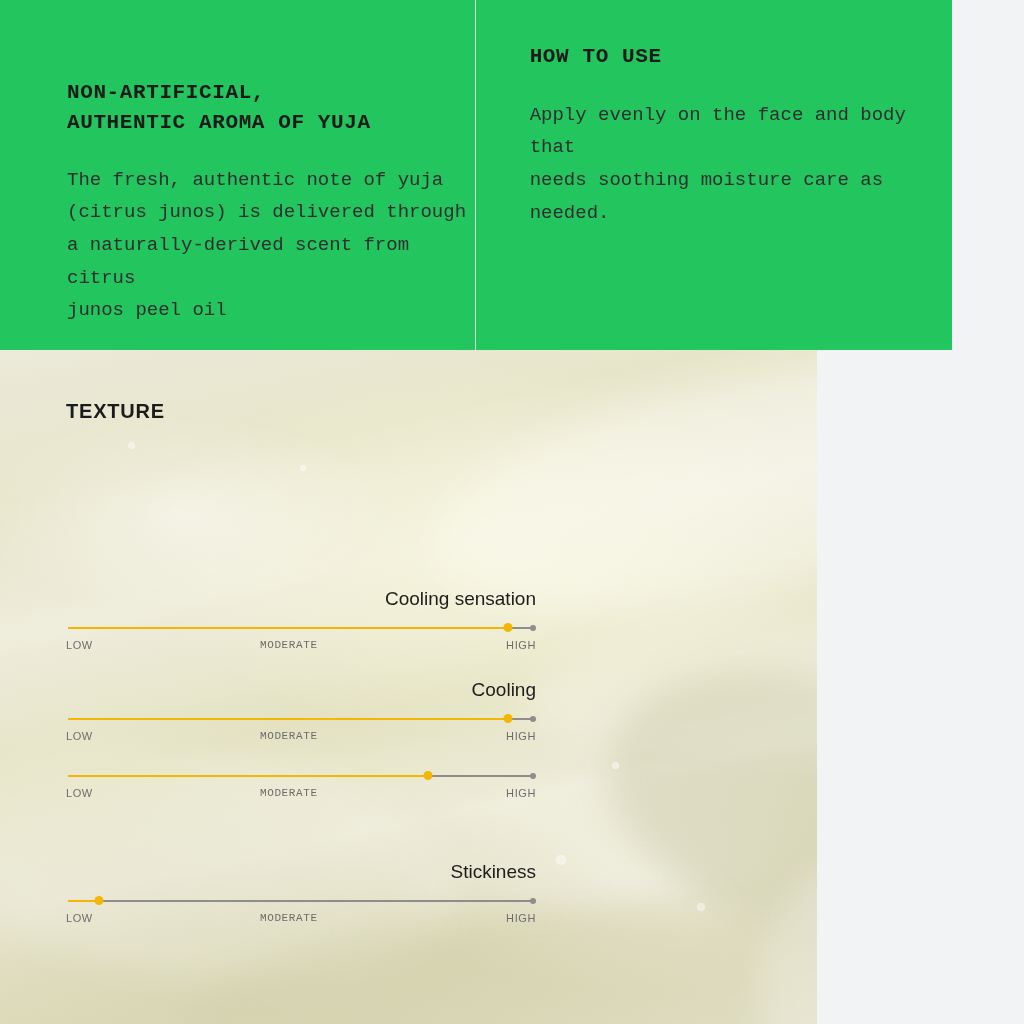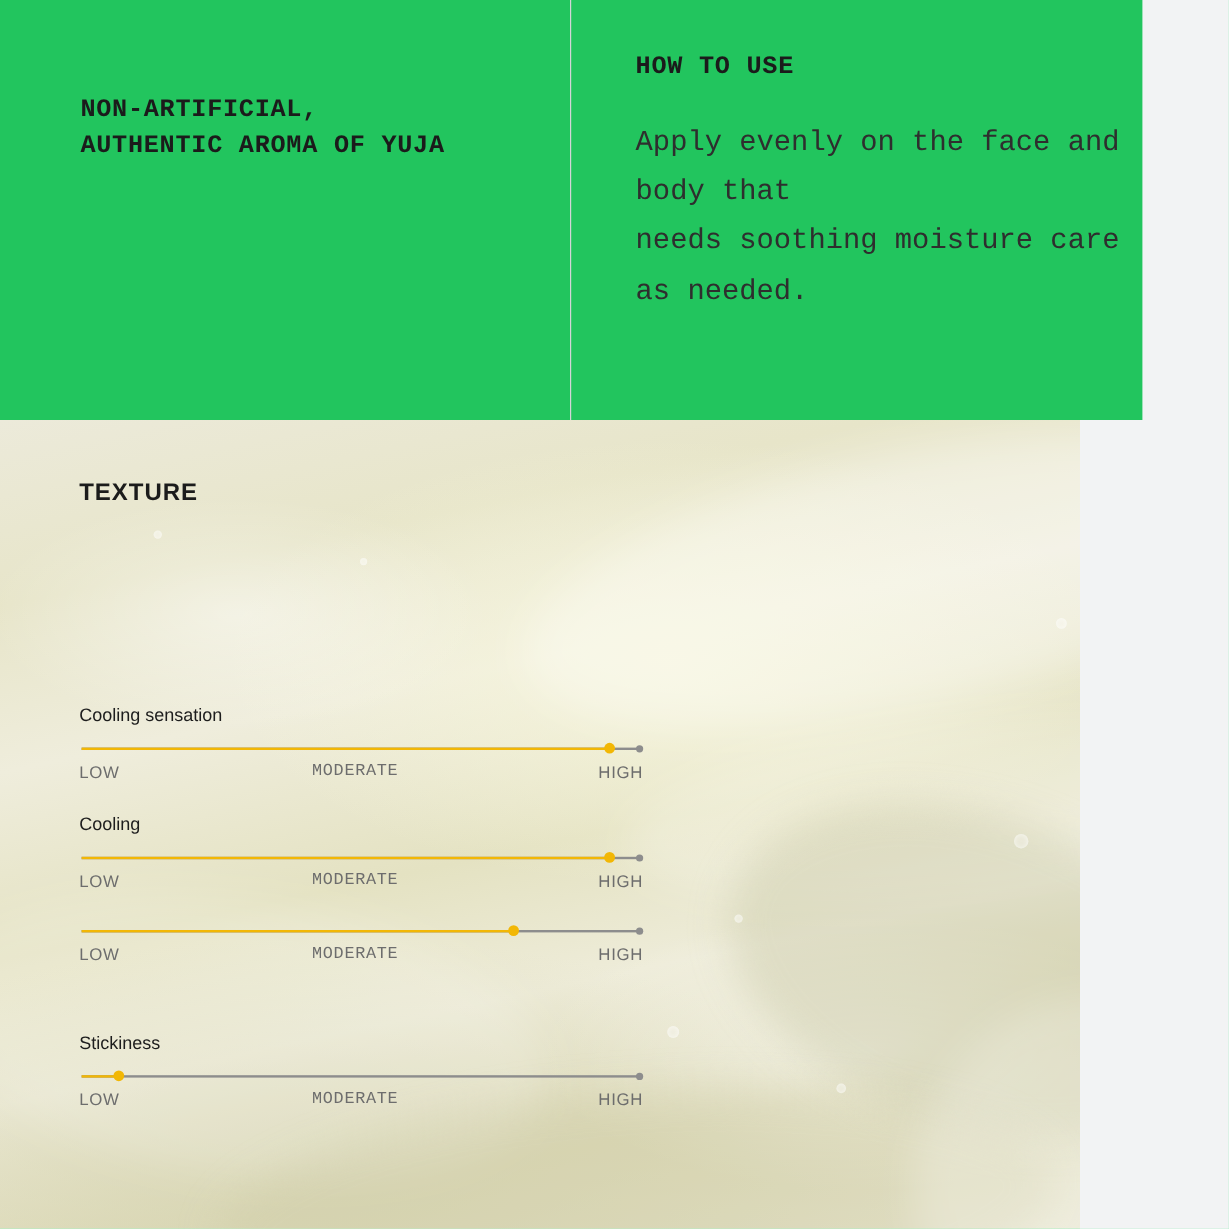--- a/index.html
+++ b/index.html
@@ -47,40 +47,41 @@
   .panel-title {
     font-size: 21px;
     font-weight: bold;
     letter-spacing: 0.6px;
     color: #1b1b1b;
     line-height: 1.42;
     margin: 0 0 26px 0;
     white-space: pre-line;
   }
   .panel-body {
-    font-size: 24px;
+    font-size: 19px;
     color: #2e2e2e;
     line-height: 1.72;
     margin: 0;
     white-space: pre-line;
     font-weight: normal;
   }
   .panel-right .panel-title {
     margin-bottom: 27px;
   }
 
   
   .texture-section {
     position: absolute;
     left: 0;
     top: 350px;
-    width: 900px;
+    width: 817px;
     height: 674px;
     overflow: hidden;
-    background: #86efac;
+    background: #fde047;
+    text-align: right;
   }
   
   .gel-bg {
     position: absolute;
     inset: 0;
     background:
       radial-gradient(ellipse 420px 180px at 80% 78%, rgba(255,255,255,0.50), rgba(255,255,255,0) 65%),
       radial-gradient(ellipse 300px 140px at 22% 24%, rgba(255,255,255,0.45), rgba(255,255,255,0) 70%),
       radial-gradient(ellipse 520px 260px at 62% 30%, rgba(247,246,221,0.85), rgba(247,246,221,0) 72%),
       radial-gradient(ellipse 700px 300px at 30% 95%, rgba(214,212,178,0.75), rgba(214,212,178,0) 70%),
@@ -120,21 +121,21 @@
     top: 239px;
     width: 470px;
   }
   .meter {
     position: relative;
     margin-bottom: 45px;
     height: 46px;
   }
   .meter:last-child { margin-bottom: 0; }
   .meter-label {
-    font-size: 15px;
+    font-size: 19px;
     color: #1d1d1d;
     line-height: 1;
     margin-bottom: 15px;
   }
   .track-wrap {
     position: relative;
     height: 9px;
   }
   .track {
     position: absolute;
@@ -166,39 +167,43 @@
     right: 0;
     width: 6px;
     height: 6px;
     border-radius: 50%;
     background: #8d8d8d;
   }
   .scale {
     position: relative;
     margin-top: 7px;
     height: 14px;
-    font-size: 14px;
+    font-size: 11px;
     letter-spacing: 0.6px;
     color: #6d6d6d;
   }
   .scale span { position: absolute; top: 0; }
   .sc-low { left: 0; }
   .sc-mod { left: 194px; font-family: Liberation Mono, monospace; }
   .sc-high { right: 0; }
 </style>
 </head>
 <body>
 
 <div class="page">
 
   <div class="top-section">
 
     <div class="panel panel-left">
       <h2 class="panel-title">NON-ARTIFICIAL,
 AUTHENTIC AROMA OF YUJA</h2>
+      <p class="panel-body">The fresh, authentic note of yuja
+(citrus junos) is delivered through
+a naturally-derived scent from citrus
+junos peel oil</p>
     </div>
 
     <div class="panel panel-right">
       <h2 class="panel-title">HOW TO USE</h2>
       <p class="panel-body">Apply evenly on the face and body that
 needs soothing moisture care as needed.</p>
     </div>
 
   </div>
 

